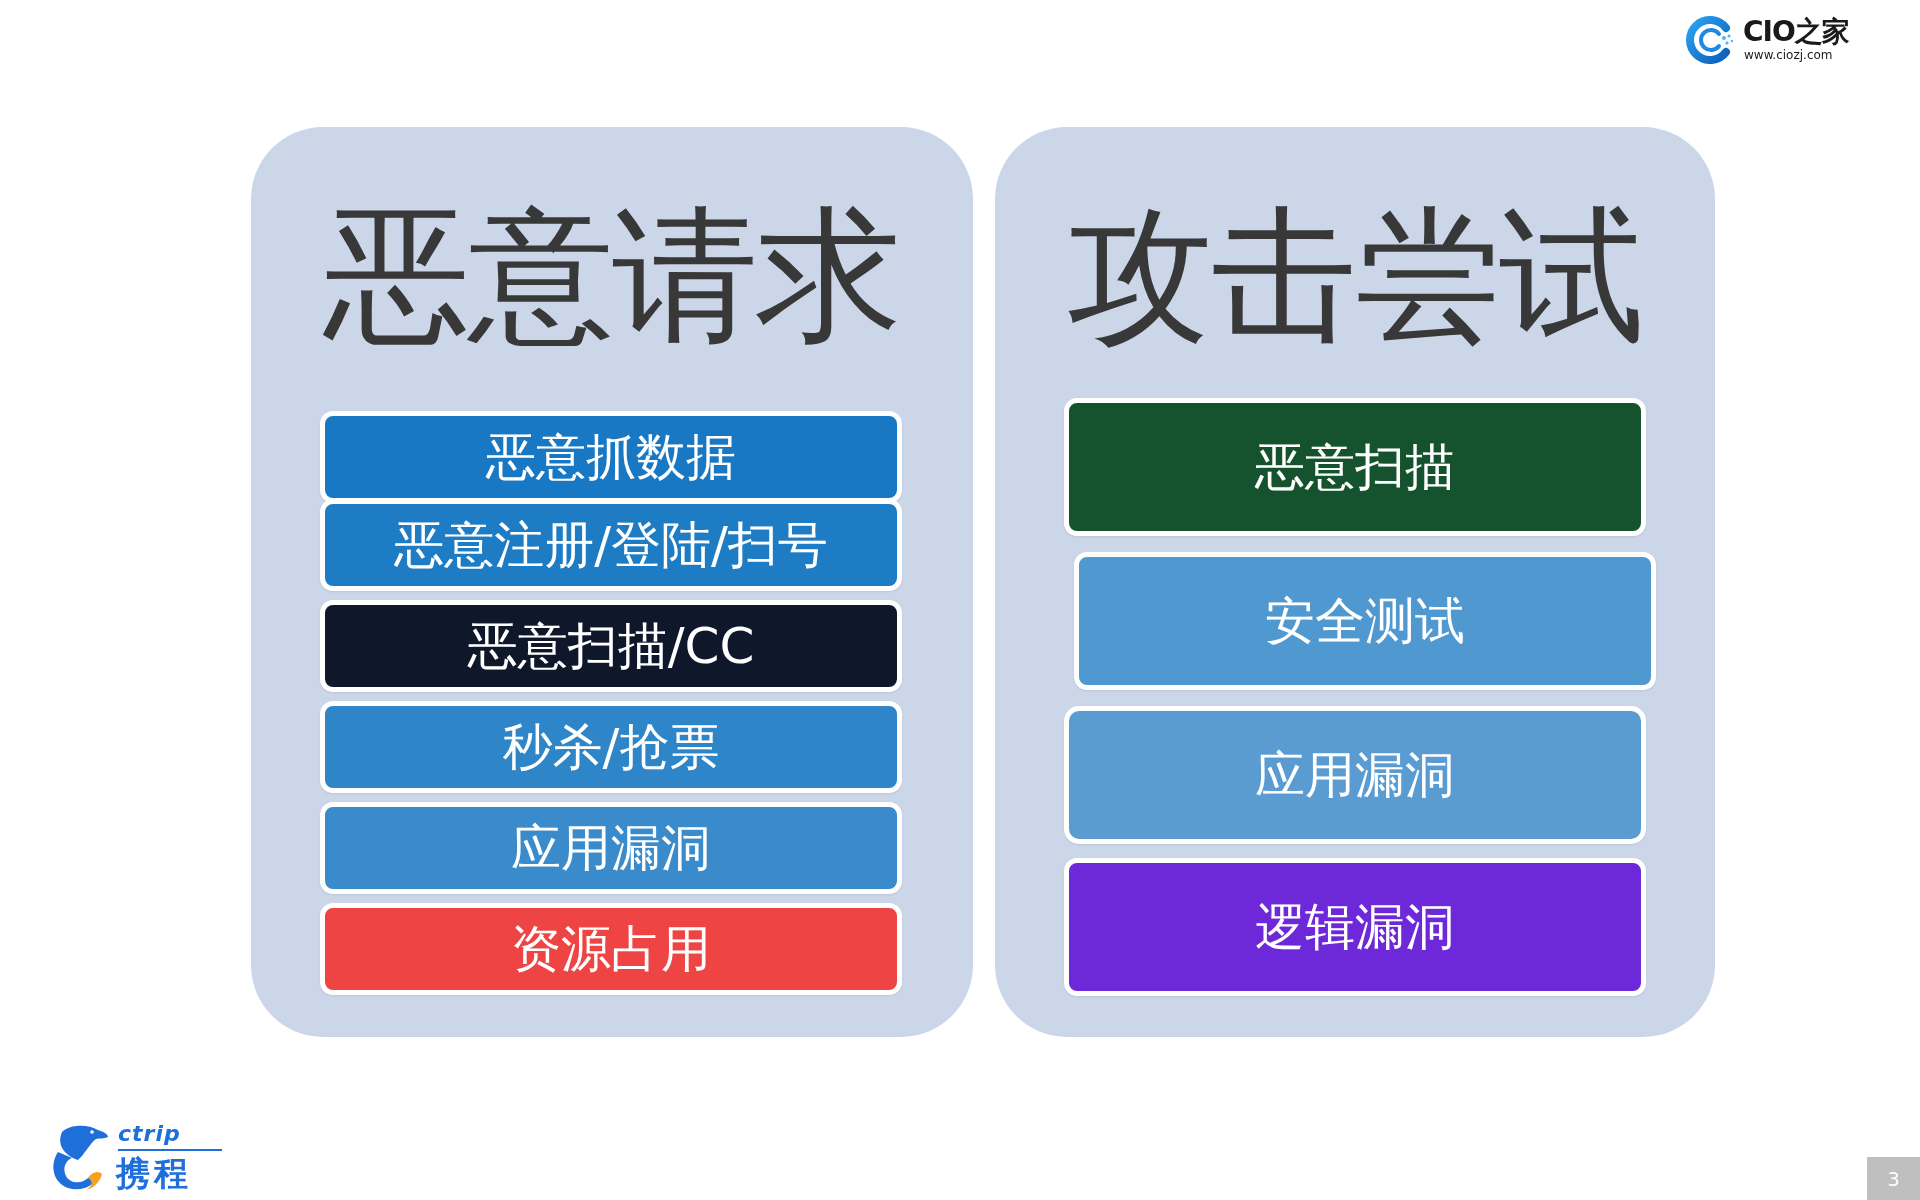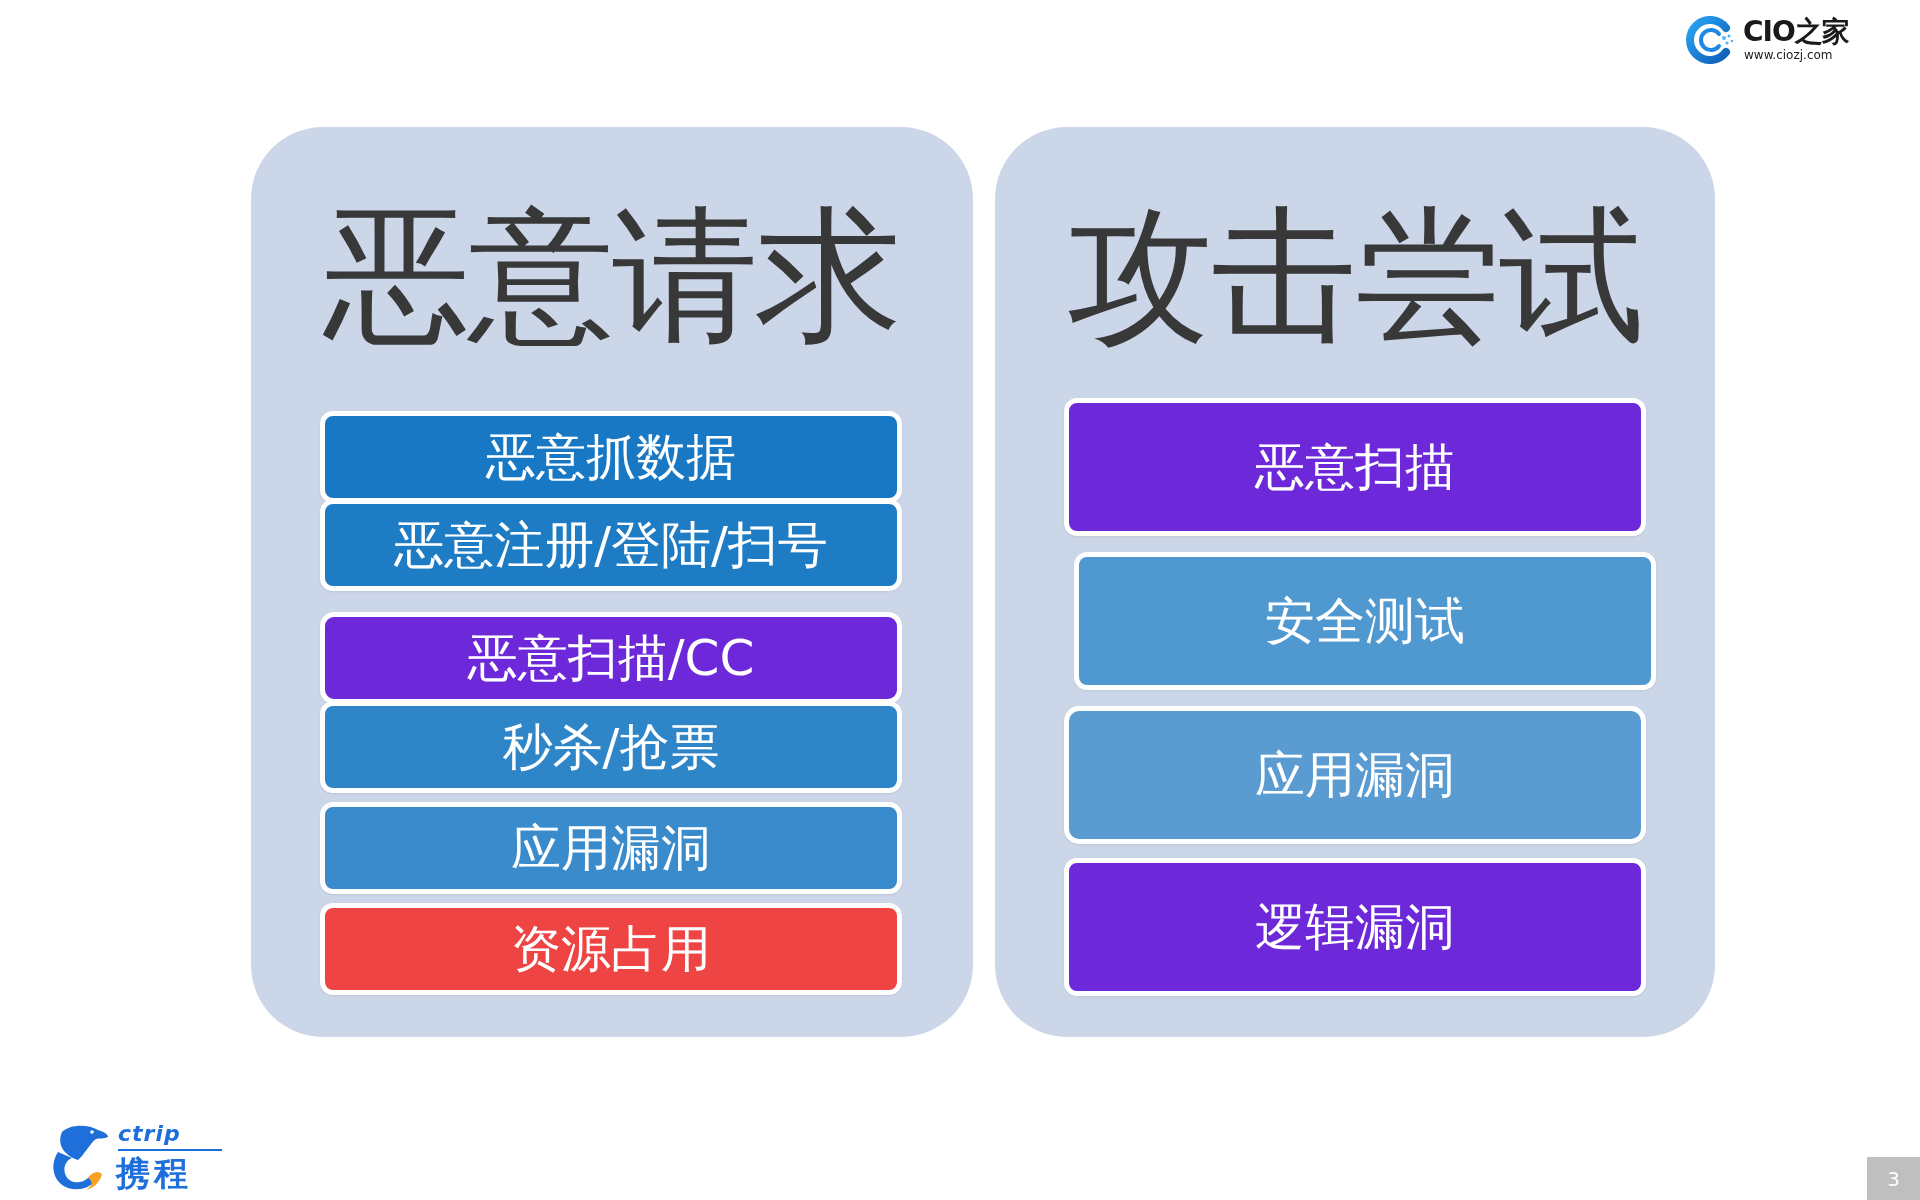--- a/index.html
+++ b/index.html
@@ -87,37 +87,37 @@
 </div>
 
 <div class="panel left">
   <div class="panel-title">恶意请求</div>
   <div class="item" style="top:284px;background:#1878C4;">
       <span>恶意抓数据</span>
     </div>
   <div class="item" style="top:372px;background:#1E7CC5;">
       <span>恶意注册/登陆/扫号</span>
     </div>
-  <div class="item" style="top:485px;background:#6d28d9;border-radius:14px;">
+  <div class="item" style="top:473px;background:#0f172a;">
       <span>恶意扫描/CC</span>
     </div>
   <div class="item" style="top:574px;background:#2E85C8;">
       <span>秒杀/抢票</span>
     </div>
   <div class="item" style="top:675px;background:#3A8BCB;">
       <span>应用漏洞</span>
     </div>
   <div class="item" style="top:776px;background:#ef4444;">
       <span>资源占用</span>
     </div>
 </div>
 
 <div class="panel right">
   <div class="panel-title">攻击尝试</div>
-  <div class="item" style="top:271px;background:#6d28d9;">
+  <div class="item" style="top:271px;background:#14532d;">
       <span>恶意扫描</span>
     </div>
   <div class="item" style="top:425px;background:#5098D0;margin-left:10px;">
       <span>安全测试</span>
     </div>
   <div class="item" style="top:579px;background:#5A9BD2;border-radius:15px;">
       <span>应用漏洞</span>
     </div>
   <div class="item" style="top:731px;background:#6d28d9;">
       <span>逻辑漏洞</span>

